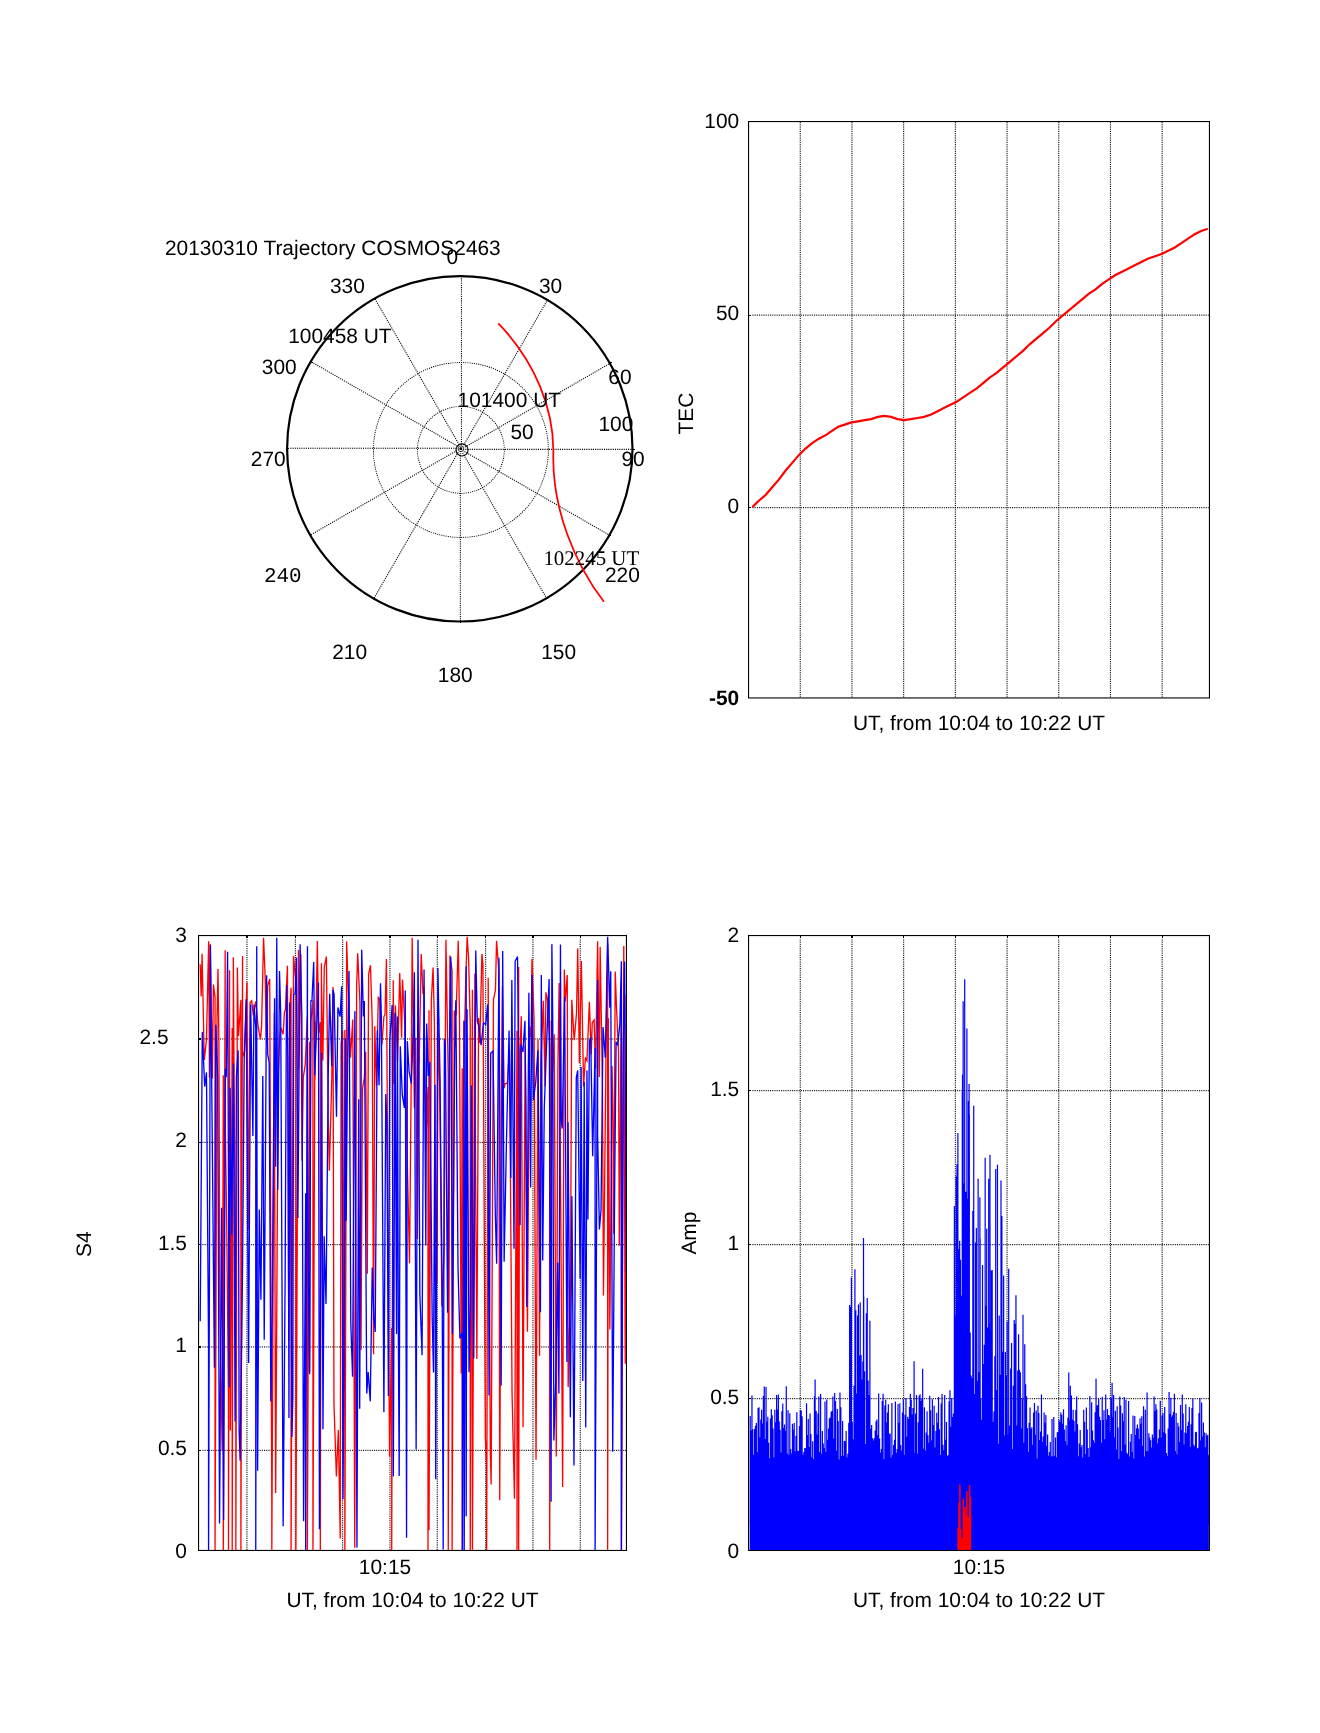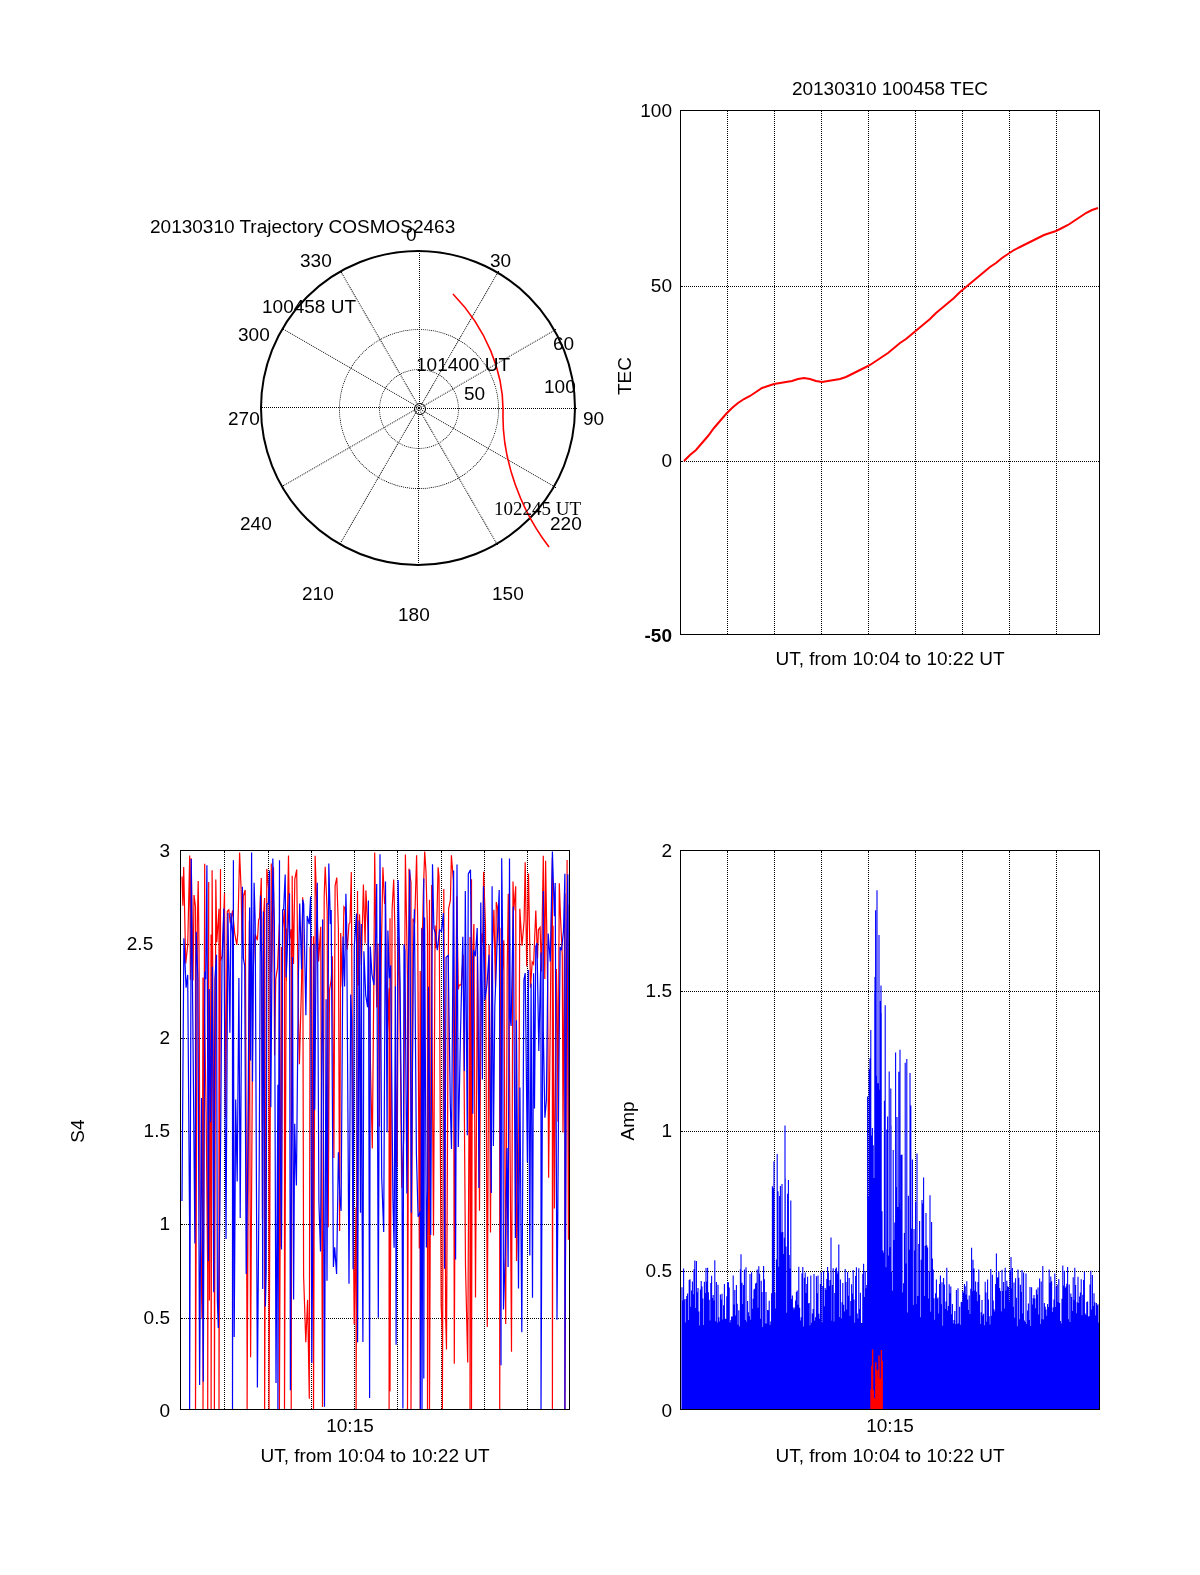--- a/index.html
+++ b/index.html
@@ -169,40 +169,39 @@
     <div class="polar-center"></div>
 
     <svg width="320" height="320" style="position:absolute;left:0;top:0;pointer-events:none;">
       <path d="M 193 44 C 226 78, 244 122, 243 163 C 242 212, 262 262, 289 297" fill="none" stroke="#ff0000" stroke-width="1.6"></path>
     </svg>
   </div>
 
   <div class="polar-lab" style="left:296px; top:16px;">0</div>
   <div class="polar-lab" style="left:380px; top:42px;">30</div>
   <div class="polar-lab" style="left:443px; top:125px;">60</div>
-  <div class="polar-lab" style="left:473px; top:200px;">90</div>
+  <div class="polar-lab" style="left:455px; top:200px;">90</div>
   <div class="polar-lab" style="left:440px; top:305px;">220</div>
   <div class="polar-lab" style="left:382px; top:375px;">150</div>
   <div class="polar-lab" style="left:288px; top:396px;">180</div>
   <div class="polar-lab" style="left:192px; top:375px;">210</div>
-  <div class="polar-lab" style="left:130px; top:305px;">240</div>
+  <div class="polar-lab" style="left:130px; top:305px;font-family:Liberation Mono, monospace;">240</div>
   <div class="polar-lab" style="left:118px; top:200px;">270</div>
   <div class="polar-lab" style="left:128px; top:116px;">300</div>
   <div class="polar-lab" style="left:190px; top:42px;">330</div>
 
   <div class="polar-lab" style="left:354px; top:175px;">50</div>
   <div class="polar-lab" style="left:434px; top:168px;">100</div>
 
   <div class="polar-ann" style="left:152px; top:88px;">100458 UT</div>
   <div class="polar-ann" style="left:306px; top:146px;">101400 UT</div>
   <div class="polar-ann" style="left:384px; top:290px;font-family:Liberation Serif, serif;">102245 UT</div>
 </div>
 
 <div class="panel" id="tec-panel" style="left:600px; top:70px; width:560px; height:620px;">
-  <div class="ptitle" style="position:absolute; left:80px; top:8px; width:420px;">20130310 100458 TEC</div>
 
   <div class="plotbox" id="tec-box" style="left:80px; top:40px; width:420px; height:525px;">
 
     <div class="grid-v" style="left:46px;"></div>
     <div class="grid-v" style="left:93px;"></div>
     <div class="grid-v" style="left:140px;"></div>
     <div class="grid-v" style="left:187px;"></div>
     <div class="grid-v" style="left:234px;"></div>
     <div class="grid-v" style="left:281px;"></div>
     <div class="grid-v" style="left:328px;"></div>

